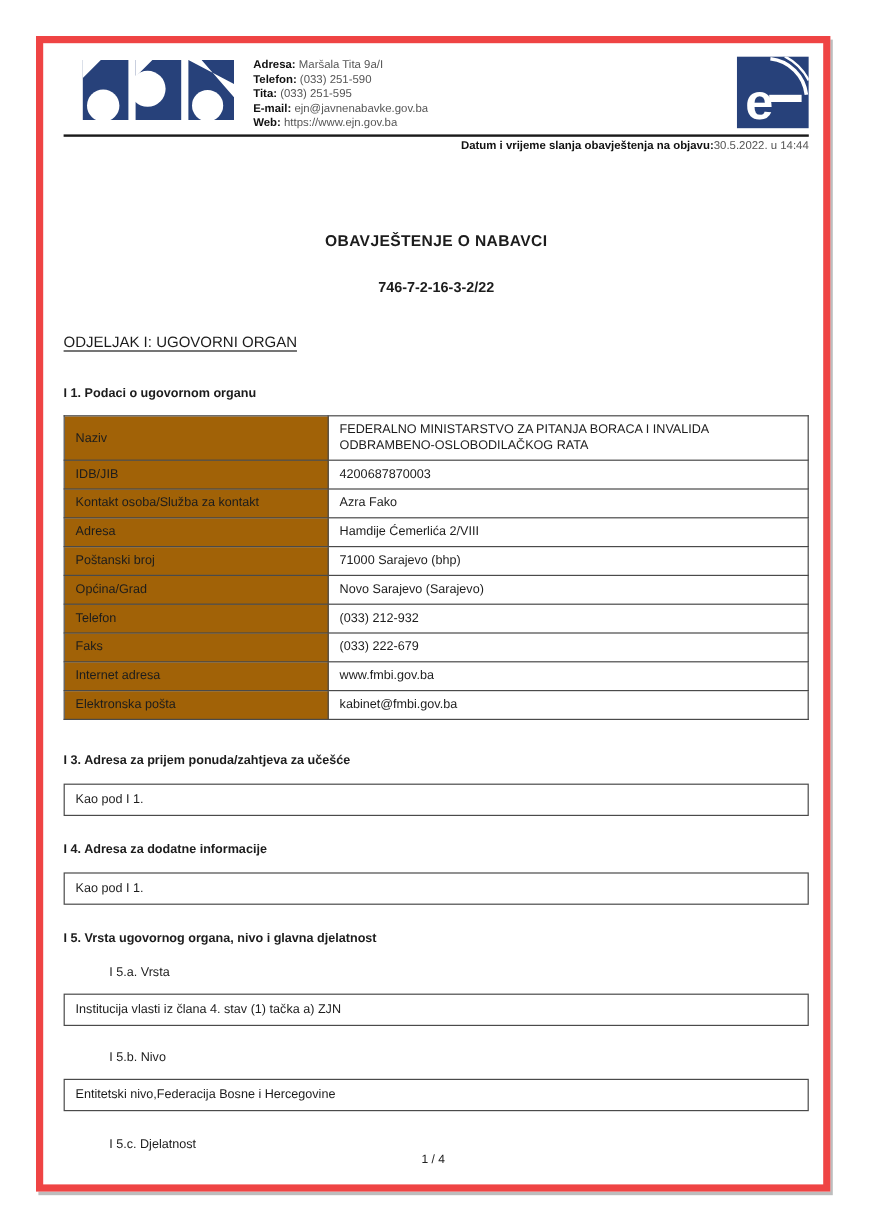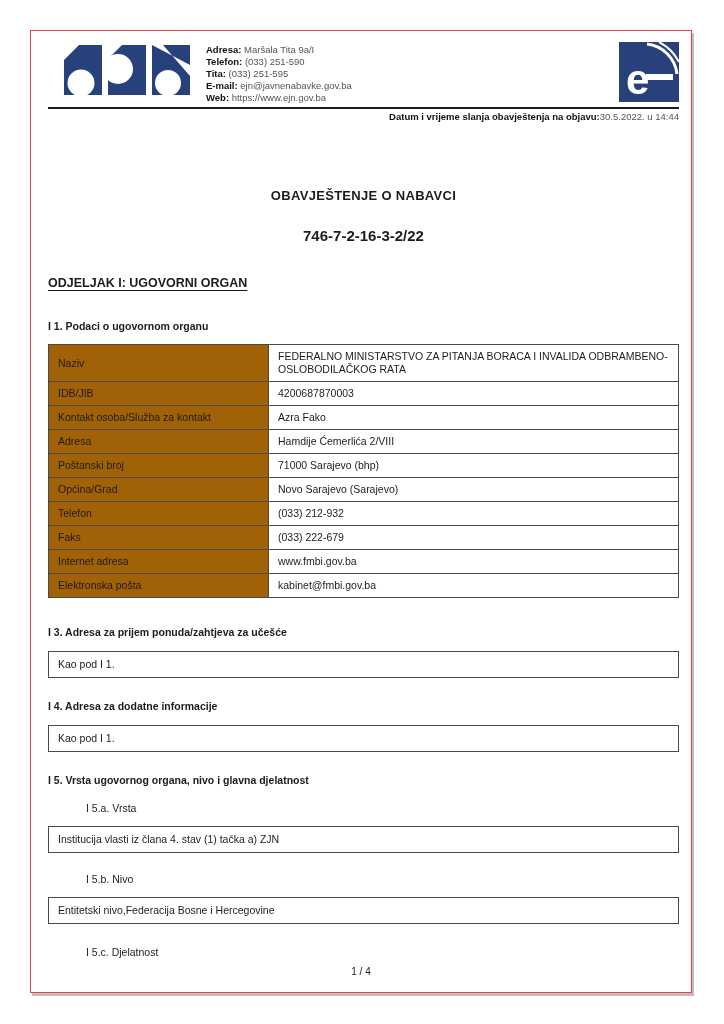--- a/index.html
+++ b/index.html
@@ -1,43 +1,43 @@
 <!DOCTYPE html>
 <html style="--navy: #27417a; --line: #4a4a4a; --gray: #555555;"><head>
 <meta charset="utf-8">
 <style>
   :root { --navy:#27417a; --ink:#1c1c1c; --gray:#555; --line:#4a4a4a; }
   * { margin:0; padding:0; box-sizing:border-box; }
   html,body { width:724px; height:1024px; background:#fff; overflow:hidden;
               font-family:"Liberation Sans", sans-serif; color:var(--ink); }
   .page { position:absolute; left:30px; top:30px; width:662px; height:963px;
-          background:#fff; border:1px solid #ef4444;
+          background:#fff; border:6px solid #ef4444;
           box-shadow:2px 3px 0 #bdbdbd; }
   .content { position:relative; width:100%; height:100%; padding:0 12px 0 17px; }
 
   
   .header { display:flex; align-items:flex-start; padding-top:12px;
             border-bottom:2px solid #1a1a1a; height:78px; }
   .logo-left { width:130px; height:54px; margin-left:14px; flex:0 0 auto; }
   .contact { margin-left:14px; font-size:9.5px; line-height:12px; padding-top:1px; }
   .contact b { color:#111; }
   .contact span.val { color:var(--gray); }
   .spacer { flex:1 1 auto; }
   .logo-right { width:60px; height:60px; flex:0 0 auto; margin-top:-1px; }
 
   .date-line { text-align:right; font-size:9.5px; margin-top:2px; }
   .date-line b { color:#111; }
   .date-line .val { color:var(--gray); }
 
   
   .title1 { margin-top:66px; text-align:center; font-size:13px; font-weight:bold;
             letter-spacing:.3px; }
-  .title2 { margin-top:24px; text-align:center; font-size:15px; font-weight:bold; }
+  .title2 { margin-top:24px; text-align:center; font-size:12px; font-weight:bold; }
 
-  .sec-head { margin-top:32px; font-size:12.5px; font-weight:bold;
+  .sec-head { margin-top:32px; font-size:12.5px; font-weight:normal;
               text-decoration:underline; text-underline-offset:3px; }
   .sub-head { margin-top:30px; font-size:10.5px; font-weight:bold; }
   .sub-label { font-size:10.5px; font-weight:normal;margin-left:38px; }
 
   
   table.info { margin-top:12px; width:100%; border-collapse:collapse;
                font-size:10.5px; }
   table.info td { border:1px solid var(--line); padding:5px 9px; line-height:13px;
                   vertical-align:middle; }
   table.info td.lbl { width:220px; background:#a16207; }

